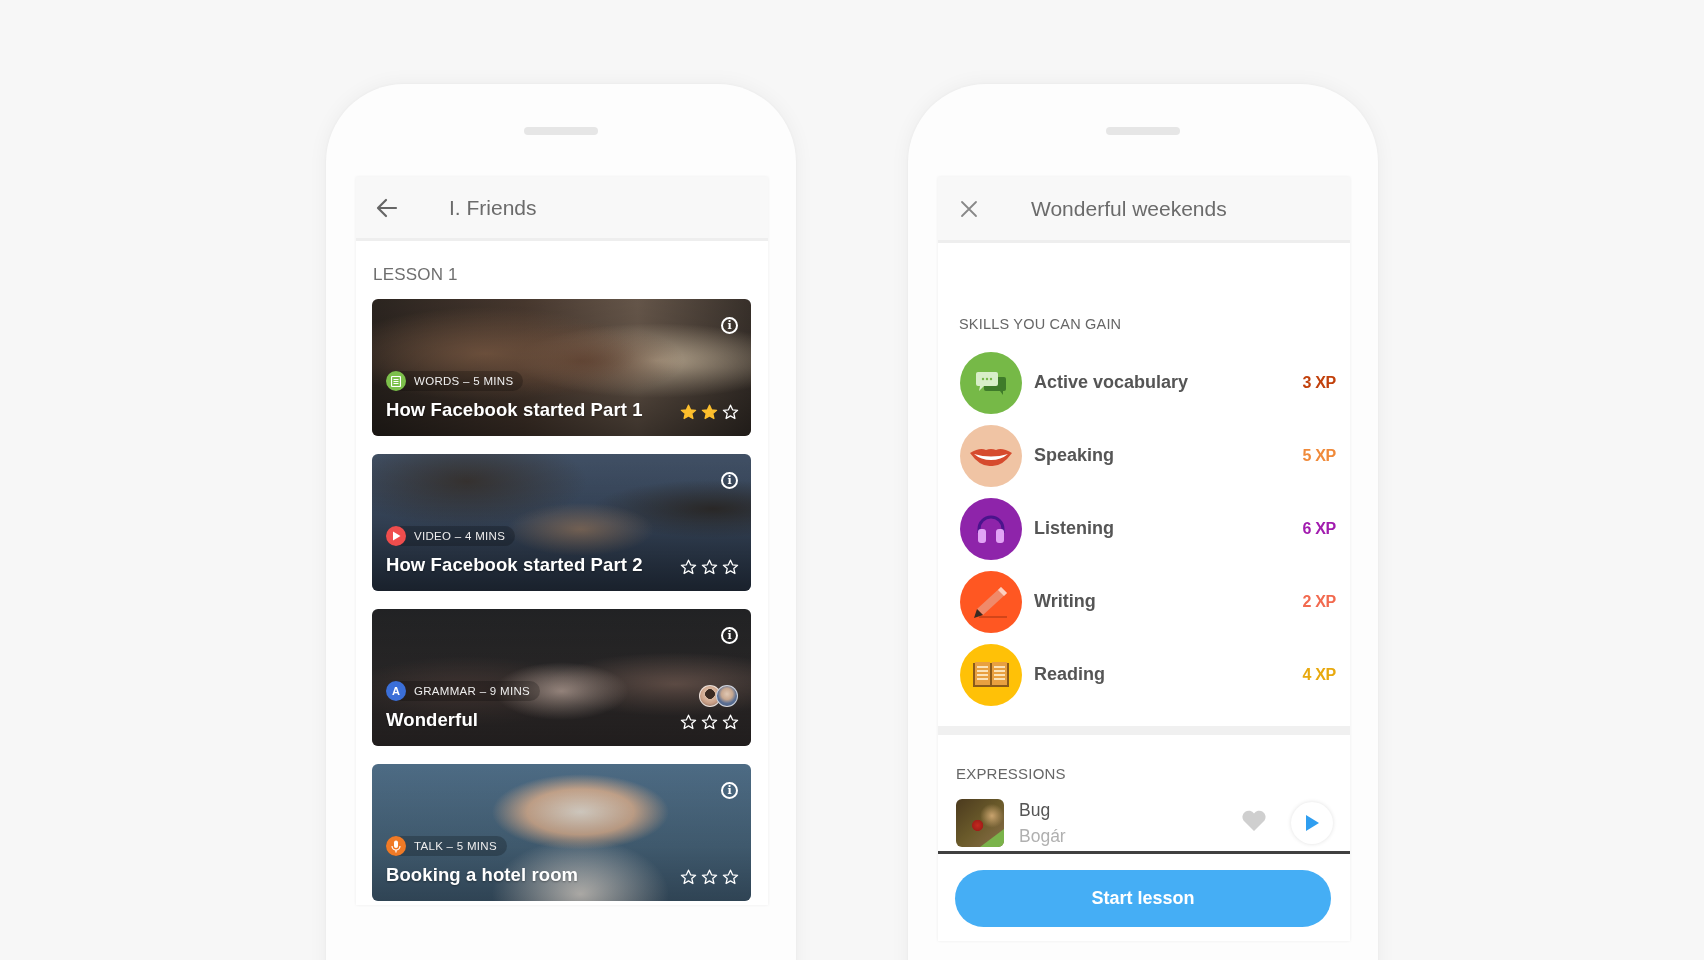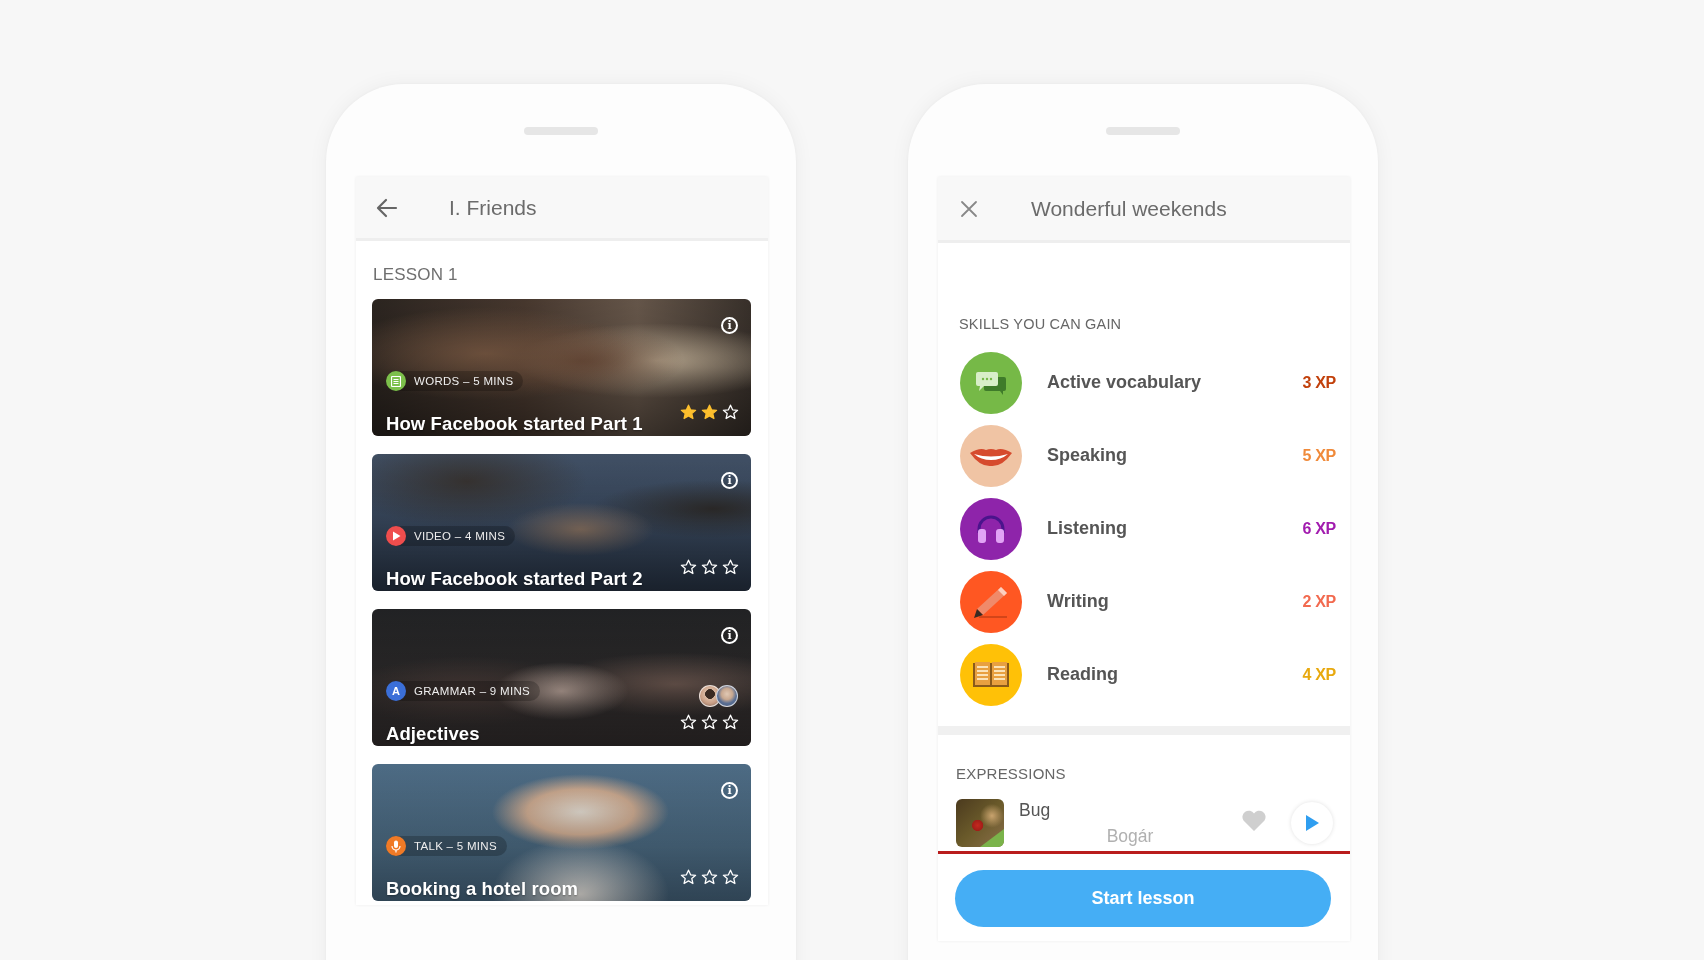--- a/index.html
+++ b/index.html
@@ -19,49 +19,49 @@
   
   .lesson-label { font-size: 17px; color: #6f6f6f; padding: 24px 0 0 17px; height: 58px; letter-spacing: 0.2px; }
   .cards { padding: 0 17px 4px 16px; }
   .card { position: relative; height: 137px; border-radius: 6px; margin-bottom: 18px; overflow: hidden; color: #fff; }
   .card .bg { position: absolute; inset: 0; }
   .card .shade { position: absolute; inset: 0; background: linear-gradient(to bottom, rgba(0,0,0,0.05) 0%, rgba(0,0,0,0.15) 50%, rgba(0,0,0,0.45) 100%); }
   .card .info { position: absolute; top: 18px; right: 13px; width: 17px; height: 17px; border: 2px solid #fff; border-radius: 50%; font-size: 11px; font-weight: bold; display: flex; align-items: center; justify-content: center; font-family: "DejaVu Serif", serif; }
   .card .meta { position: absolute; left: 14px; bottom: 45px; display: flex; align-items: center; gap: 8px; background: rgba(0,0,0,0.22); border-radius: 11px; padding-right: 10px; }
   .card .badge { width: 20px; height: 20px; border-radius: 50%; display: flex; align-items: center; justify-content: center; font-size: 11px; font-weight: bold; color: #fff; }
   .card .meta-text { font-size: 11.5px; letter-spacing: 0.3px; color: #eee; }
-  .card .ctitle { position: absolute; left: 14px; bottom: 1px; font-size: 18.5px; font-weight: bold; letter-spacing: 0.1px; text-shadow: 0 1px 2px rgba(0,0,0,0.35); }
+  .card .ctitle { position: absolute; left: 14px; bottom: 15px; font-size: 18.5px; font-weight: bold; letter-spacing: 0.1px; text-shadow: 0 1px 2px rgba(0,0,0,0.35); }
   .card .stars { position: absolute; right: 12px; bottom: 15px; display: flex; gap: 4px; }
   .card .star { width: 17px; height: 17px; }
   .card .avatars { position: absolute; right: 13px; bottom: 39px; display: flex; }
   .card .avatar { width: 22px; height: 22px; border-radius: 50%; border: 1px solid rgba(255,255,255,0.7); margin-left: -5px; }
 
   .bg1 { background: radial-gradient(ellipse at 30% 40%, #7a5a44 0%, transparent 40%), radial-gradient(ellipse at 55% 45%, #6b4a38 0%, transparent 35%), radial-gradient(ellipse at 75% 45%, #c9b79d 0%, transparent 35%), linear-gradient(90deg, #2d2621 0%, #4a3a30 40%, #6a5a4d 70%, #3a322c 100%); }
   .bg2 { background: radial-gradient(ellipse at 25% 20%, #3a3634 0%, transparent 30%), radial-gradient(ellipse at 55% 55%, #8a7464 0%, transparent 25%), radial-gradient(ellipse at 90% 40%, #2f2d2c 0%, transparent 25%), linear-gradient(180deg, #44546a 0%, #3a4a60 50%, #2e3c50 100%); }
   .bg3 { background: radial-gradient(ellipse at 50% 60%, #b9a49a 0%, transparent 25%), radial-gradient(ellipse at 80% 55%, #6f5a52 0%, transparent 30%), radial-gradient(ellipse at 25% 60%, #4d3e3a 0%, transparent 30%), linear-gradient(180deg, #232426 0%, #2f2c2c 60%, #3b3535 100%); }
   .bg4 { background: radial-gradient(ellipse at 55% 35%, #d9d2c8 0%, #c6a58c 18%, transparent 30%), radial-gradient(ellipse at 55% 95%, #dedbd6 0%, transparent 30%), linear-gradient(180deg, #4d6b84 0%, #466379 60%, #3f5a70 100%); }
 
   
   .right .appbar { height: 66px; }
   .skills-label { font-size: 14.5px; color: #666; padding: 25px 0 0 21px; height: 55px; letter-spacing: 0.2px; margin-top: 48px; }
   .skill { display: flex; align-items: center; height: 73px; padding-left: 22px; padding-right: 14px; }
   .skill .sicon { width: 62px; height: 62px; border-radius: 50%; display: flex; align-items: center; justify-content: center; flex-shrink: 0; }
-  .skill .sname { flex: 1; font-size: 18px; font-weight: bold; color: #555; padding-left: 25px; }
+  .skill .sname { flex: 1; font-size: 18px; font-weight: bold; color: #555; padding-left: 12px; }
   .skill .xp { font-size: 16px; font-weight: bold; letter-spacing: -0.3px; }
   .sep { height: 9px; background: #f0f0f0; margin-top: 15px; }
   .expr-label { font-size: 15px; color: #666; padding: 30px 0 0 18px; height: 60px; letter-spacing: 0.2px; }
   .expr { display: flex; align-items: center; height: 56px; padding-left: 18px; padding-right: 17px; position: relative; }
   .expr .thumb { width: 48px; height: 48px; border-radius: 6px; position: relative; overflow: hidden; background: radial-gradient(circle at 45% 55%, #c4281f 0%, #a31e18 14%, transparent 16%), radial-gradient(circle at 75% 35%, #c9a36e 0%, transparent 25%), linear-gradient(135deg, #4b3a1e 0%, #6a5a2a 50%, #8a6e4a 100%); }
   .expr .thumb::after { content: ""; position: absolute; right: 0; bottom: 0; width: 0; height: 0; border-left: 24px solid transparent; border-bottom: 18px solid #7ab34a; }
   .expr .words { flex: 1; padding-left: 15px; }
   .expr .w1 { font-size: 17.5px; color: #555; }
-  .expr .w2 { font-size: 17.5px; color: #b0b0b0; margin-top: 5px; text-align: center; }
+  .expr .w2 { font-size: 17.5px; color: #b0b0b0; margin-top: 5px; }
   .expr .heart { margin-right: 24px; }
   .expr .play { width: 42px; height: 42px; border-radius: 50%; background: #fff; box-shadow: 0 0 4px rgba(0,0,0,0.12); display: flex; align-items: center; justify-content: center; }
-  .footer { border-top: 3px solid #b91c1c; padding: 16px 17px 14px 17px; }
+  .footer { border-top: 3px solid #404040; padding: 16px 17px 14px 17px; }
   .start-btn { width: 376px; height: 57px; border-radius: 29px; background: #45aef5; color: #fff; font-size: 18px; font-weight: bold; display: flex; align-items: center; justify-content: center; border: none; font-family: "Liberation Sans", sans-serif; }
 </style>
 </head>
 <body>
 
 <div class="stage">
 
   <div class="phone left">
     <div class="speaker"></div>
     <div class="screen">
@@ -134,21 +134,21 @@
           <div class="shade"></div>
           <div class="info">i</div>
           <div class="meta">
             <span class="badge" style="background:#3b6fd8;">A</span>
             <span class="meta-text">GRAMMAR – 9 MINS</span>
           </div>
           <div class="avatars">
             <span class="avatar" style="background: radial-gradient(circle at 50% 40%, #3a2a22 0%, #3a2a22 30%, #d9b9a2 32%, #c89d84 60%, #6a5a52 100%);"></span>
             <span class="avatar" style="background: radial-gradient(circle at 50% 40%, #e0c8b4 0%, #c8a890 35%, #5a6f94 60%, #4a5a7a 100%);"></span>
           </div>
-          <div class="ctitle">Adjectives</div>
+          <div class="ctitle">Wonderful</div>
           <div class="stars">
               <svg class="star" viewBox="0 0 17 17">
                 <path d="M8.5 1.2l2.1 4.6 5 .5-3.8 3.3 1.1 4.9-4.4-2.6-4.4 2.6 1.1-4.9L1.4 6.3l5-.5z" fill="none" stroke="#ffffff" stroke-width="1.3" stroke-linejoin="round"></path>
               </svg>
               <svg class="star" viewBox="0 0 17 17">
                 <path d="M8.5 1.2l2.1 4.6 5 .5-3.8 3.3 1.1 4.9-4.4-2.6-4.4 2.6 1.1-4.9L1.4 6.3l5-.5z" fill="none" stroke="#ffffff" stroke-width="1.3" stroke-linejoin="round"></path>
               </svg>
               <svg class="star" viewBox="0 0 17 17">
                 <path d="M8.5 1.2l2.1 4.6 5 .5-3.8 3.3 1.1 4.9-4.4-2.6-4.4 2.6 1.1-4.9L1.4 6.3l5-.5z" fill="none" stroke="#ffffff" stroke-width="1.3" stroke-linejoin="round"></path>
               </svg>

